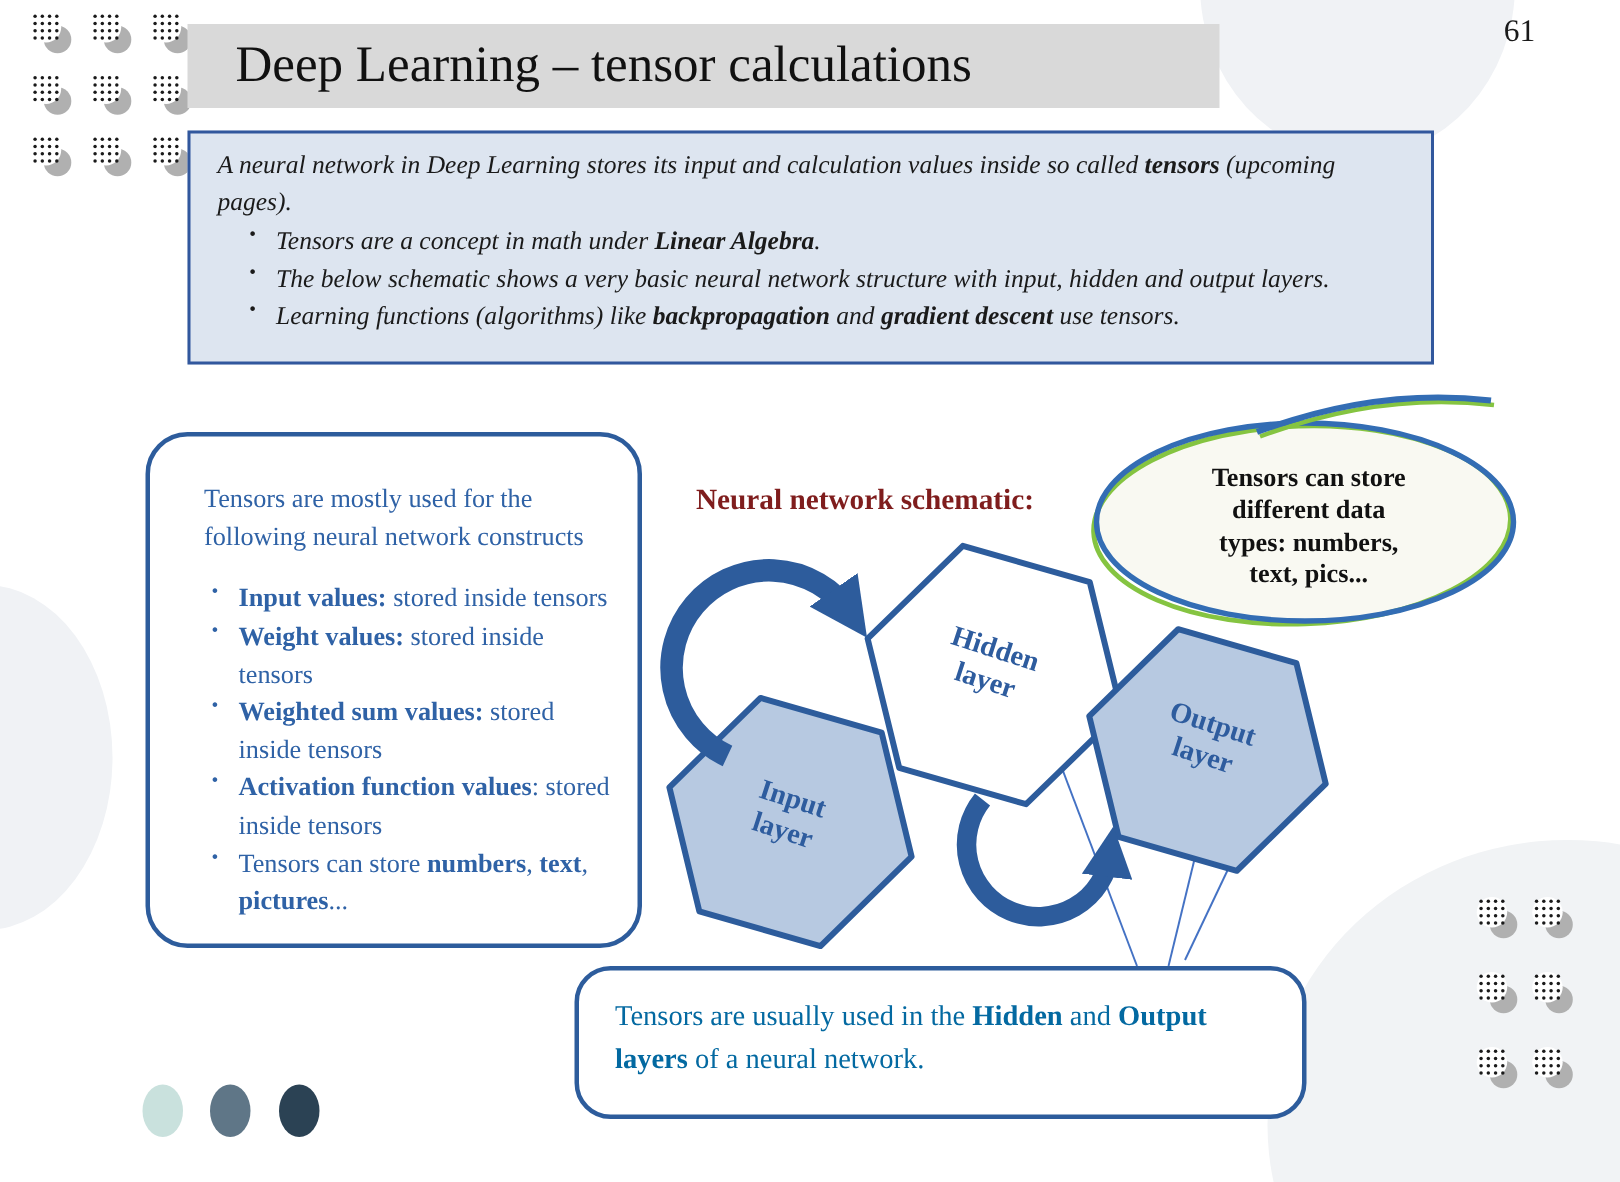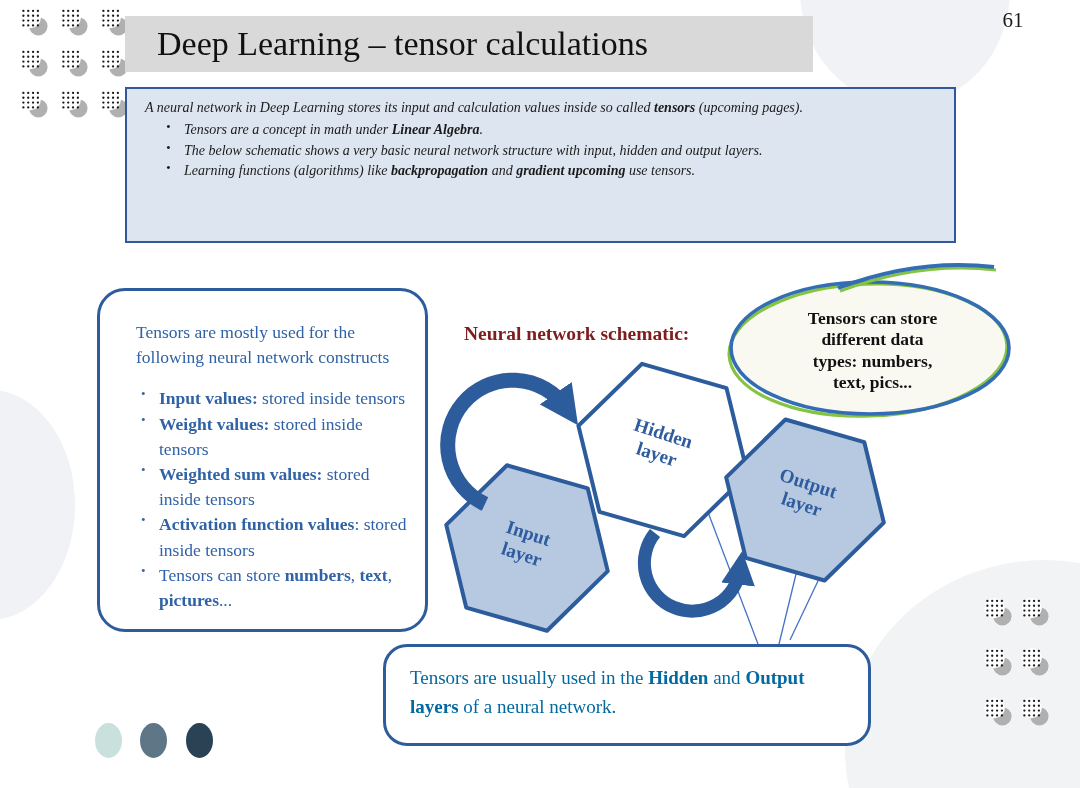--- a/index.html
+++ b/index.html
@@ -23,21 +23,21 @@
   
   .title-bar{
     position:absolute; left:125px; top:16px; width:688px; height:56px;
     background:#d9d9d9; display:flex; align-items:center; z-index:2;
   }
   .title-bar h1{margin:0 0 0 32px; font-size:34px; font-weight:400; color:#111; letter-spacing:0px;}
   
   .info-box{
     position:absolute; left:125px; top:87px; width:831px; height:156px; box-sizing:border-box;
     background:#dde5f0; border:2px solid #31579d; padding:9px 18px 8px 18px;
-    font-style:italic; font-size:14px; line-height:1.45; color:#1a1a1a; z-index:2;
+    font-style:italic; font-size:17px; line-height:1.45; color:#1a1a1a; z-index:2;
   }
   .info-box p{margin:0;}
   .plain-list{list-style:none; margin:2px 0 0 12px; padding:0;}
   .plain-list li{position:relative; padding-left:27px;}
   .plain-list li::before{content:"•"; position:absolute; left:9px; top:-2px; font-size:13px;}
   
   .constructs-box{
     position:absolute; left:97px; top:288px; width:331px; height:344px; box-sizing:border-box;
     background:#fff; border:3.5px solid #2d5c9c; border-radius:28px;
     padding:13px 16px 10px 20px; font-size:17.5px; line-height:1.44; color:#2f62a6; z-index:2;
@@ -167,21 +167,21 @@
 
   <div class="title-bar">
     <h1>Deep Learning – tensor calculations</h1>
   </div>
 
   <div class="info-box">
     <p>A neural network in Deep Learning stores its input and calculation values inside so called <b>tensors</b> (upcoming pages).</p>
     <ul class="plain-list">
       <li>Tensors are a concept in math under <b>Linear Algebra</b>.</li>
       <li>The below schematic shows a very basic neural network structure with input, hidden and output layers.</li>
-      <li>Learning functions (algorithms) like <b>backpropagation</b> and <b>gradient upcoming</b> use tensors.</li>
+      <li>Learning functions (algorithms) like <b>backpropagation</b> and <b>gradient descent</b> use tensors.</li>
     </ul>
   </div>
 
   <div class="constructs-box">
     <p>Tensors are mostly used for the following neural network constructs</p>
     <ul class="plain-list">
       <li><b>Input values:</b> stored inside tensors</li>
       <li><b>Weight values:</b> stored inside tensors</li>
       <li><b>Weighted sum values:</b> stored inside tensors</li>
       <li><b>Activation function values</b>: stored inside tensors</li>

